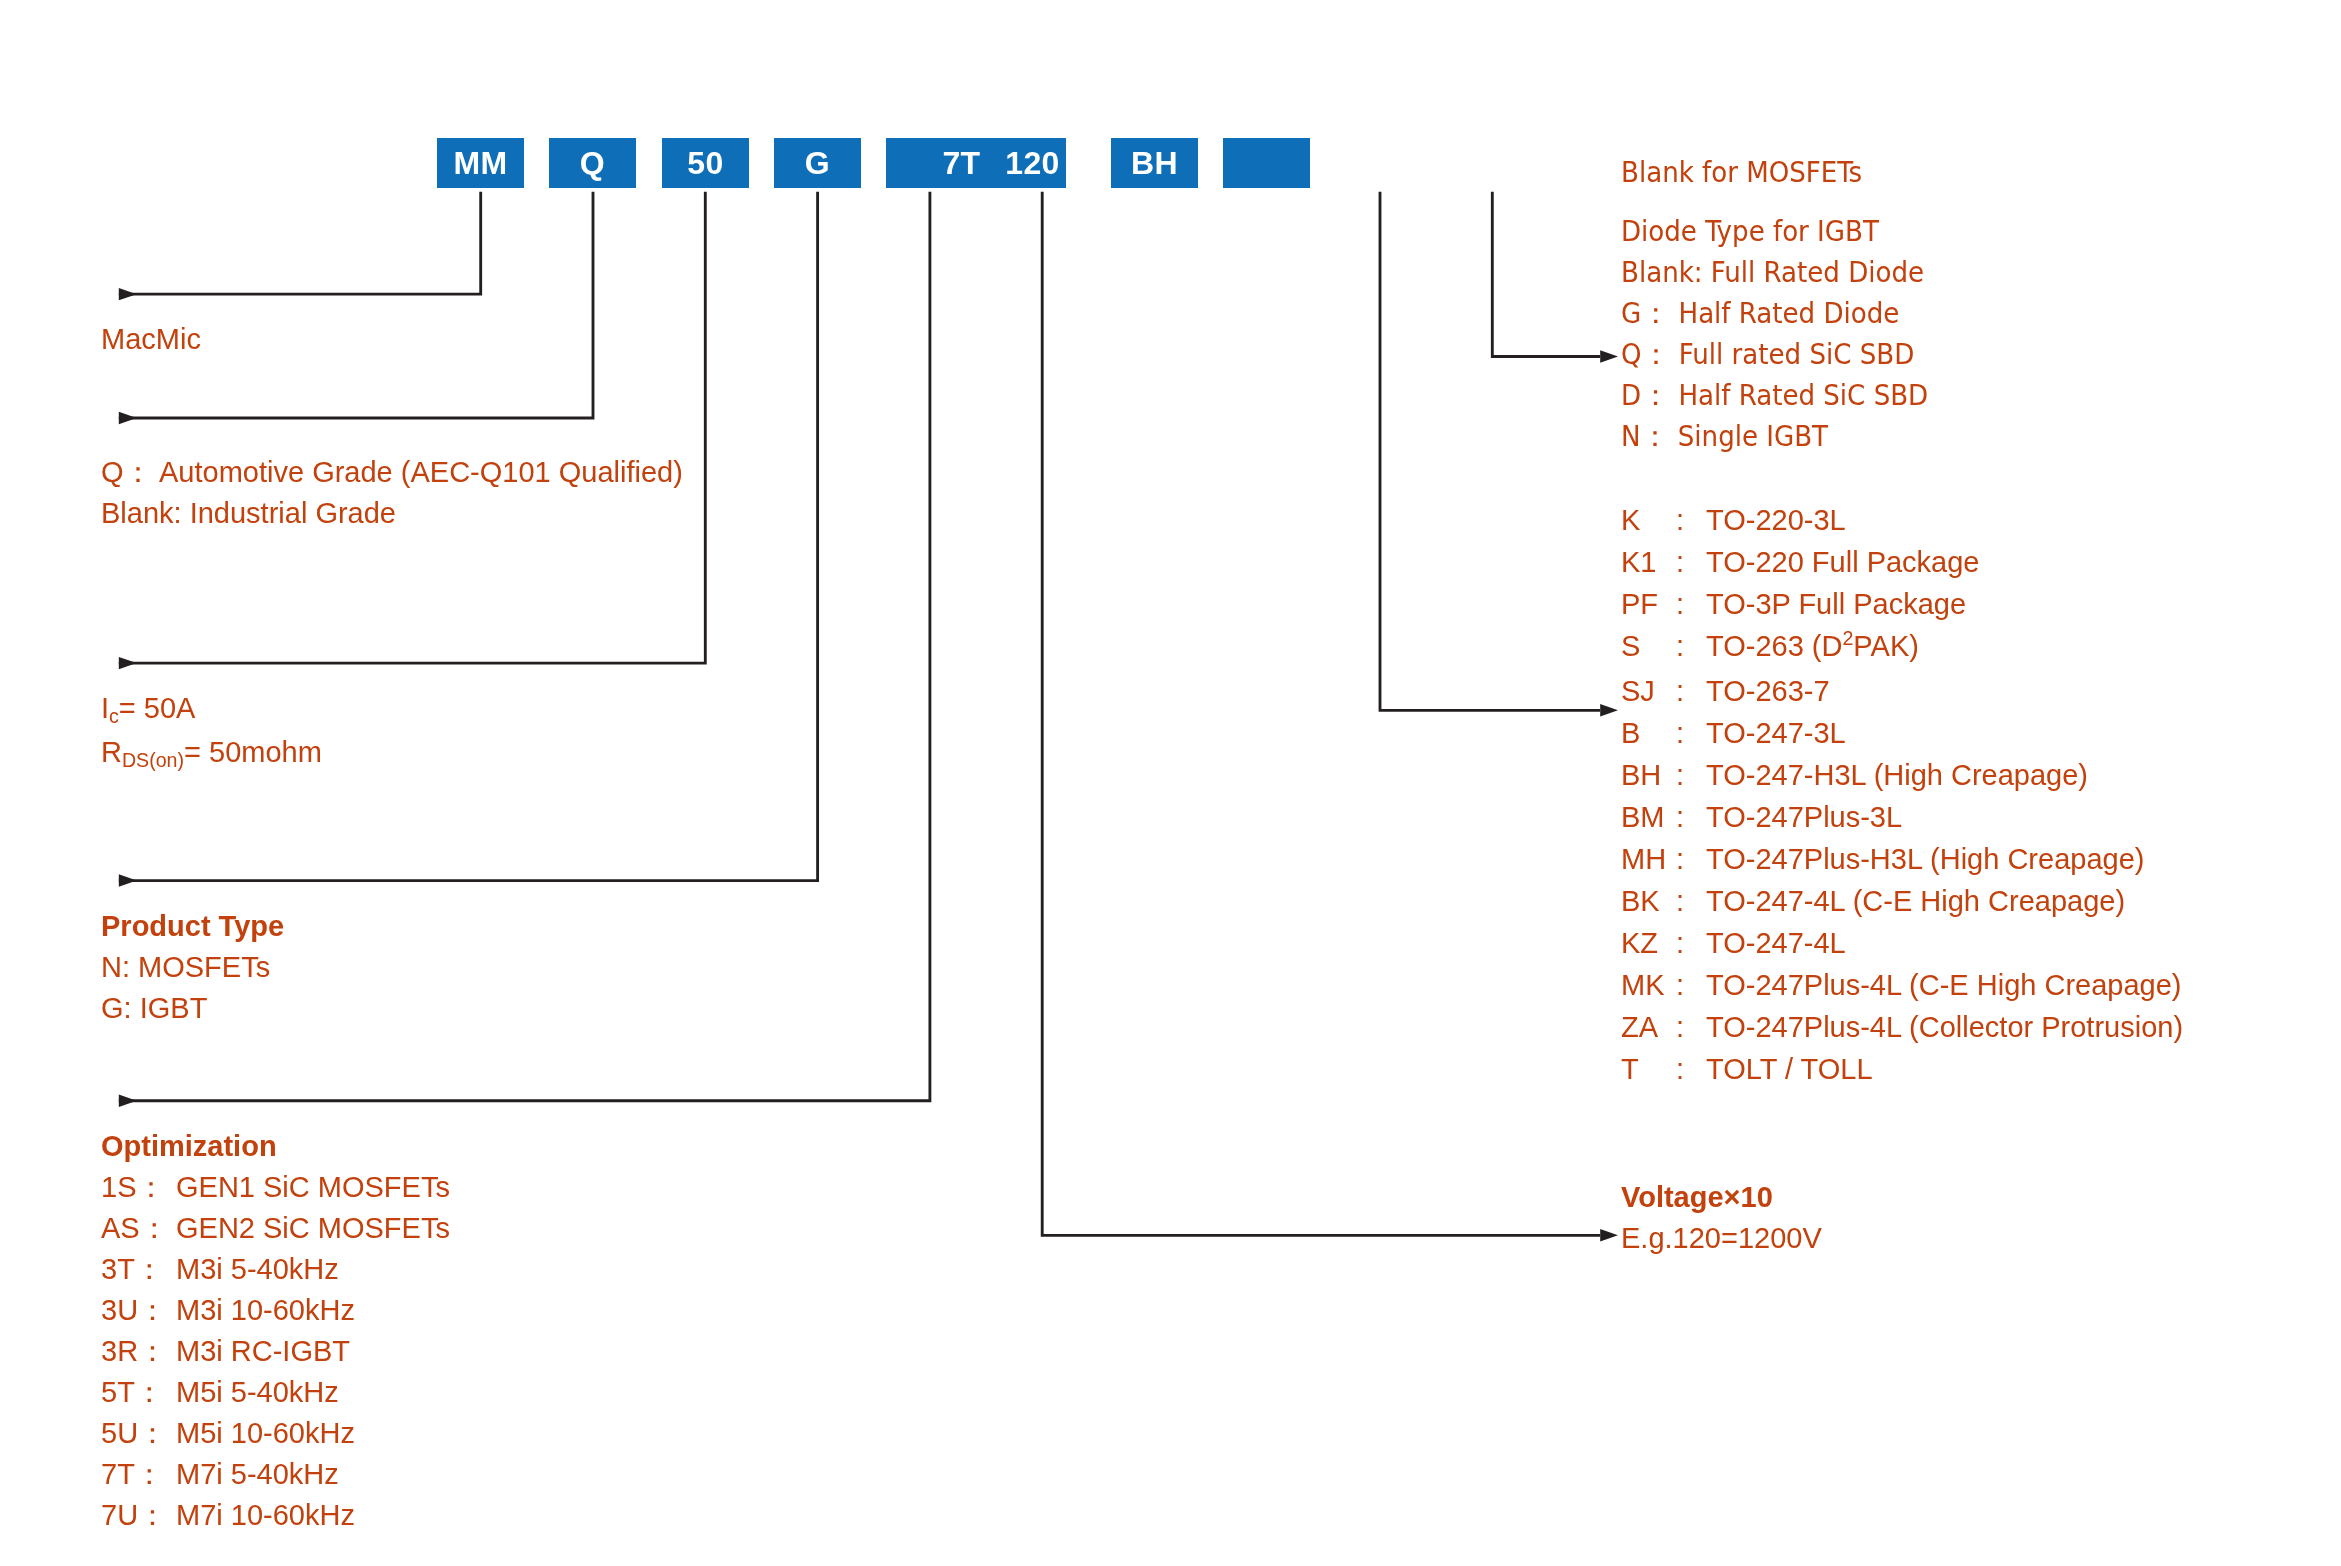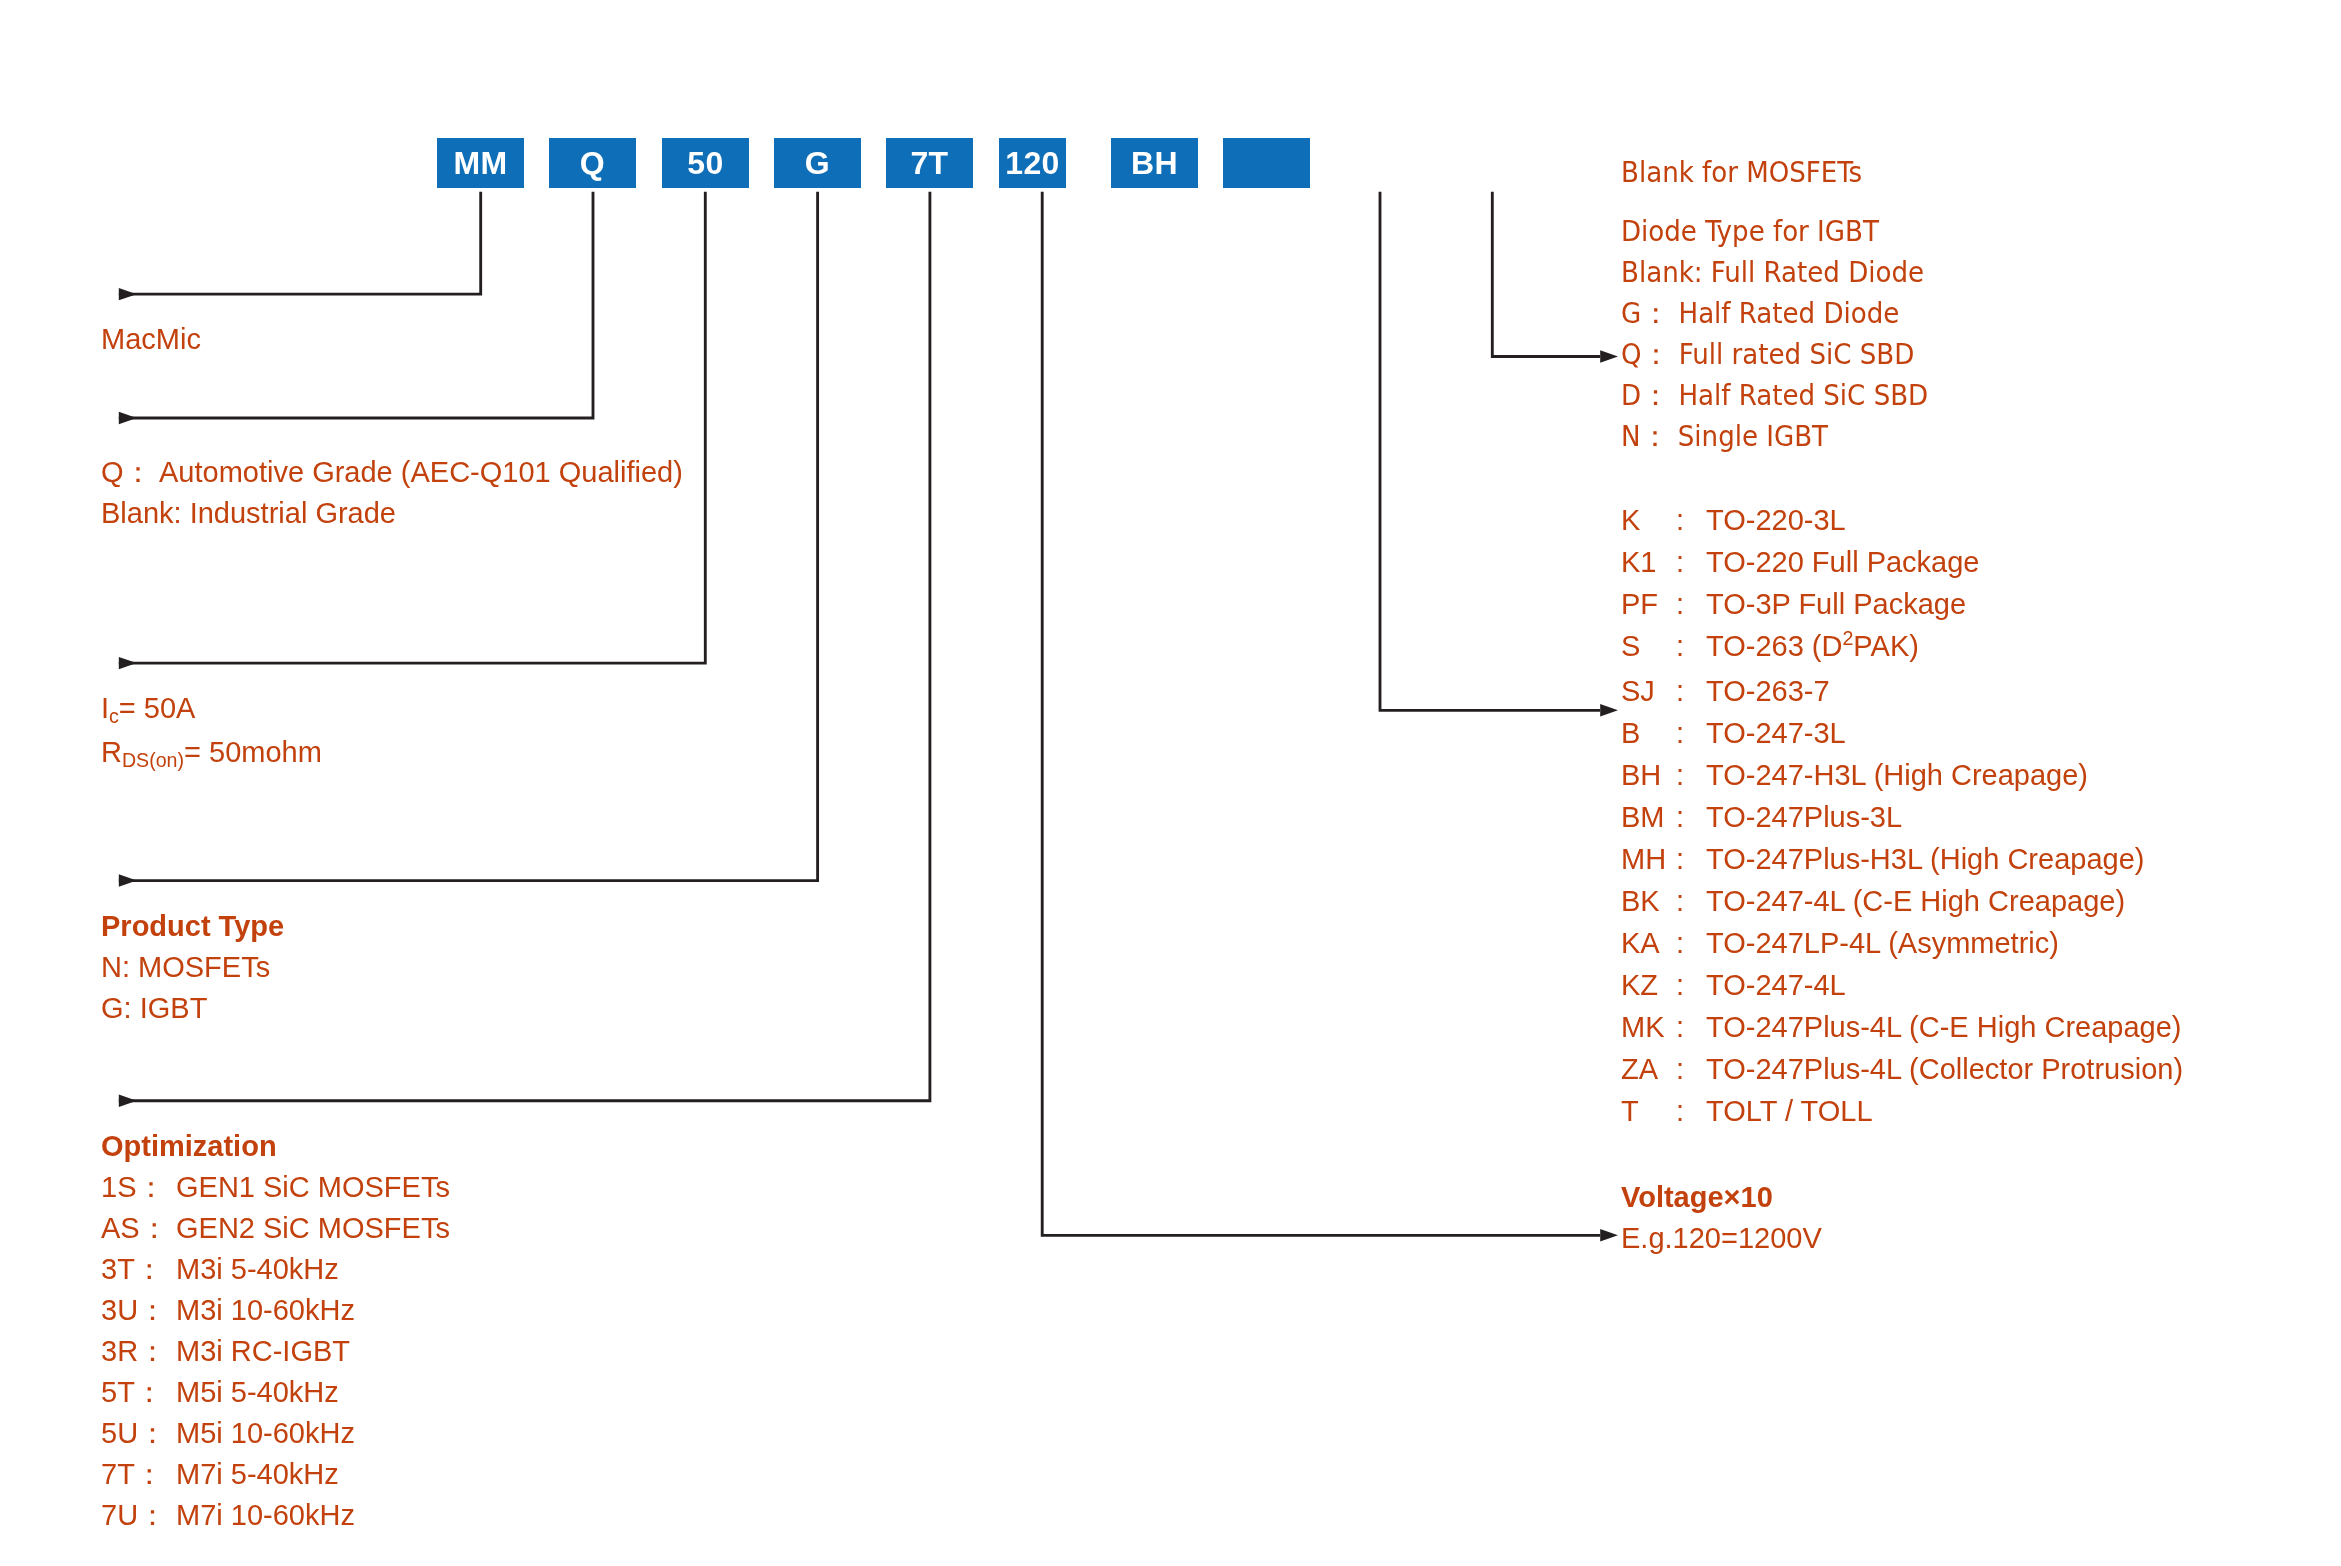--- a/index.html
+++ b/index.html
@@ -70,21 +70,21 @@
     </div>
     <div class="pnblock" style="left:112px;width:87px;">
       <span>Q</span>
     </div>
     <div class="pnblock" style="left:225px;width:87px;">
       <span>50</span>
     </div>
     <div class="pnblock" style="left:337px;width:87px;">
       <span>G</span>
     </div>
-    <div class="pnblock" style="left:449px;width:87px;">
+    <div class="pnblock" style="left:449px;width:87px;padding-left:32px;">
       <span>7T</span>
     </div>
     <div class="pnblock" style="left:562px;width:67px;">
       <span>120</span>
     </div>
     <div class="pnblock" style="left:674px;width:87px;">
       <span>BH</span>
     </div>
     <div class="pnblock" style="left:786px;width:87px;">
       <span></span>
@@ -141,21 +141,20 @@
     <span class="row"><span class="k" style="width:55px">K</span><span class="k" style="width:30px">:</span><span>TO-220-3L</span></span>
     <span class="row"><span class="k" style="width:55px">K1</span><span class="k" style="width:30px">:</span><span>TO-220 Full Package</span></span>
     <span class="row"><span class="k" style="width:55px">PF</span><span class="k" style="width:30px">:</span><span>TO-3P Full Package</span></span>
     <span class="row"><span class="k" style="width:55px">S</span><span class="k" style="width:30px">:</span><span>TO-263 (D</span><span class="sup">2</span><span>PAK)</span></span>
     <span class="row"><span class="k" style="width:55px">SJ</span><span class="k" style="width:30px">:</span><span>TO-263-7</span></span>
     <span class="row"><span class="k" style="width:55px">B</span><span class="k" style="width:30px">:</span><span>TO-247-3L</span></span>
     <span class="row"><span class="k" style="width:55px">BH</span><span class="k" style="width:30px">:</span><span>TO-247-H3L (High Creapage)</span></span>
     <span class="row"><span class="k" style="width:55px">BM</span><span class="k" style="width:30px">:</span><span>TO-247Plus-3L</span></span>
     <span class="row"><span class="k" style="width:55px">MH</span><span class="k" style="width:30px">:</span><span>TO-247Plus-H3L (High Creapage)</span></span>
     <span class="row"><span class="k" style="width:55px">BK</span><span class="k" style="width:30px">:</span><span>TO-247-4L (C-E High Creapage)</span></span>
-    <span class="row"><span class="k" style="width:55px">KA</span><span class="k" style="width:30px">:</span><span>TO-247LP-4L (Asymmetric)</span></span>
     <span class="row"><span class="k" style="width:55px">KZ</span><span class="k" style="width:30px">:</span><span>TO-247-4L</span></span>
     <span class="row"><span class="k" style="width:55px">MK</span><span class="k" style="width:30px">:</span><span>TO-247Plus-4L (C-E High Creapage)</span></span>
     <span class="row"><span class="k" style="width:55px">ZA</span><span class="k" style="width:30px">:</span><span>TO-247Plus-4L (Collector Protrusion)</span></span>
     <span class="row"><span class="k" style="width:55px">T</span><span class="k" style="width:30px">:</span><span>TOLT / TOLL</span></span>
   </div>
 
   <div class="txt lft" style="left:1621px;top:1177px;">
     <span class="row hdr">Voltage×10</span>
     <span class="row">E.g.120=1200V</span>
   </div>

